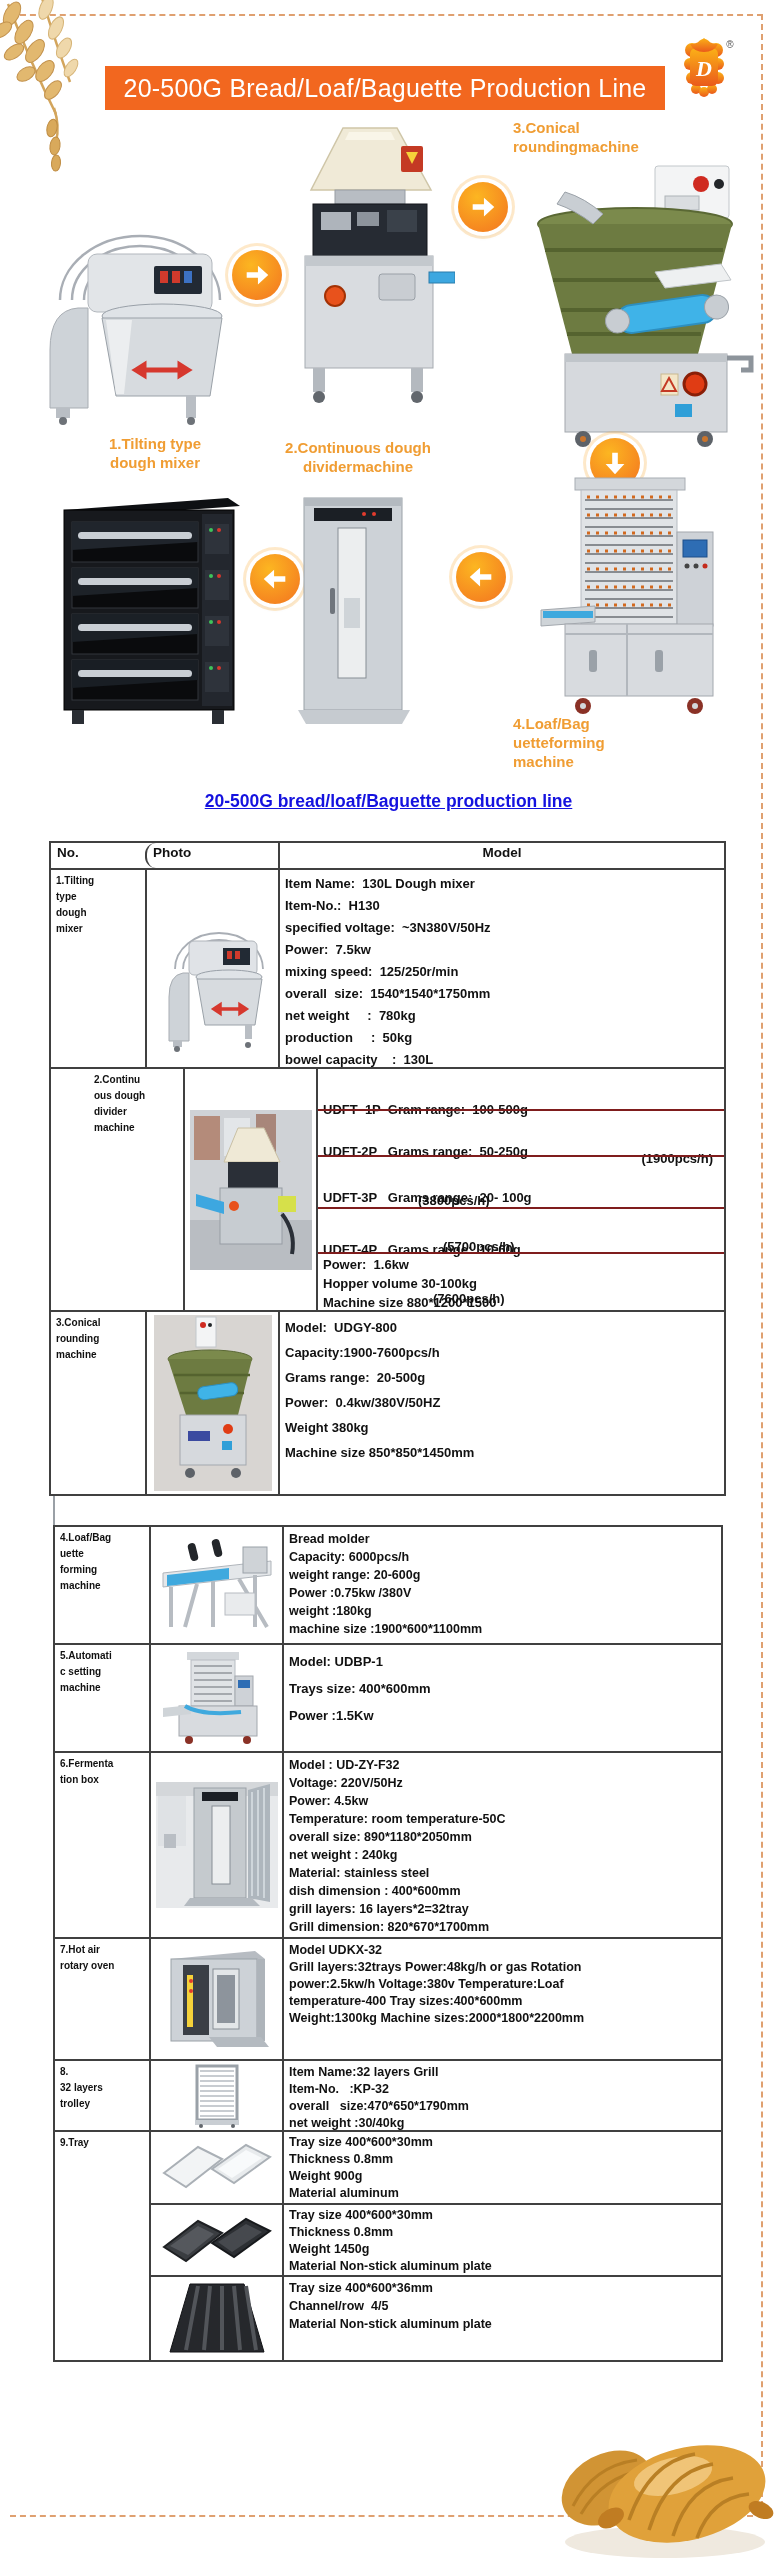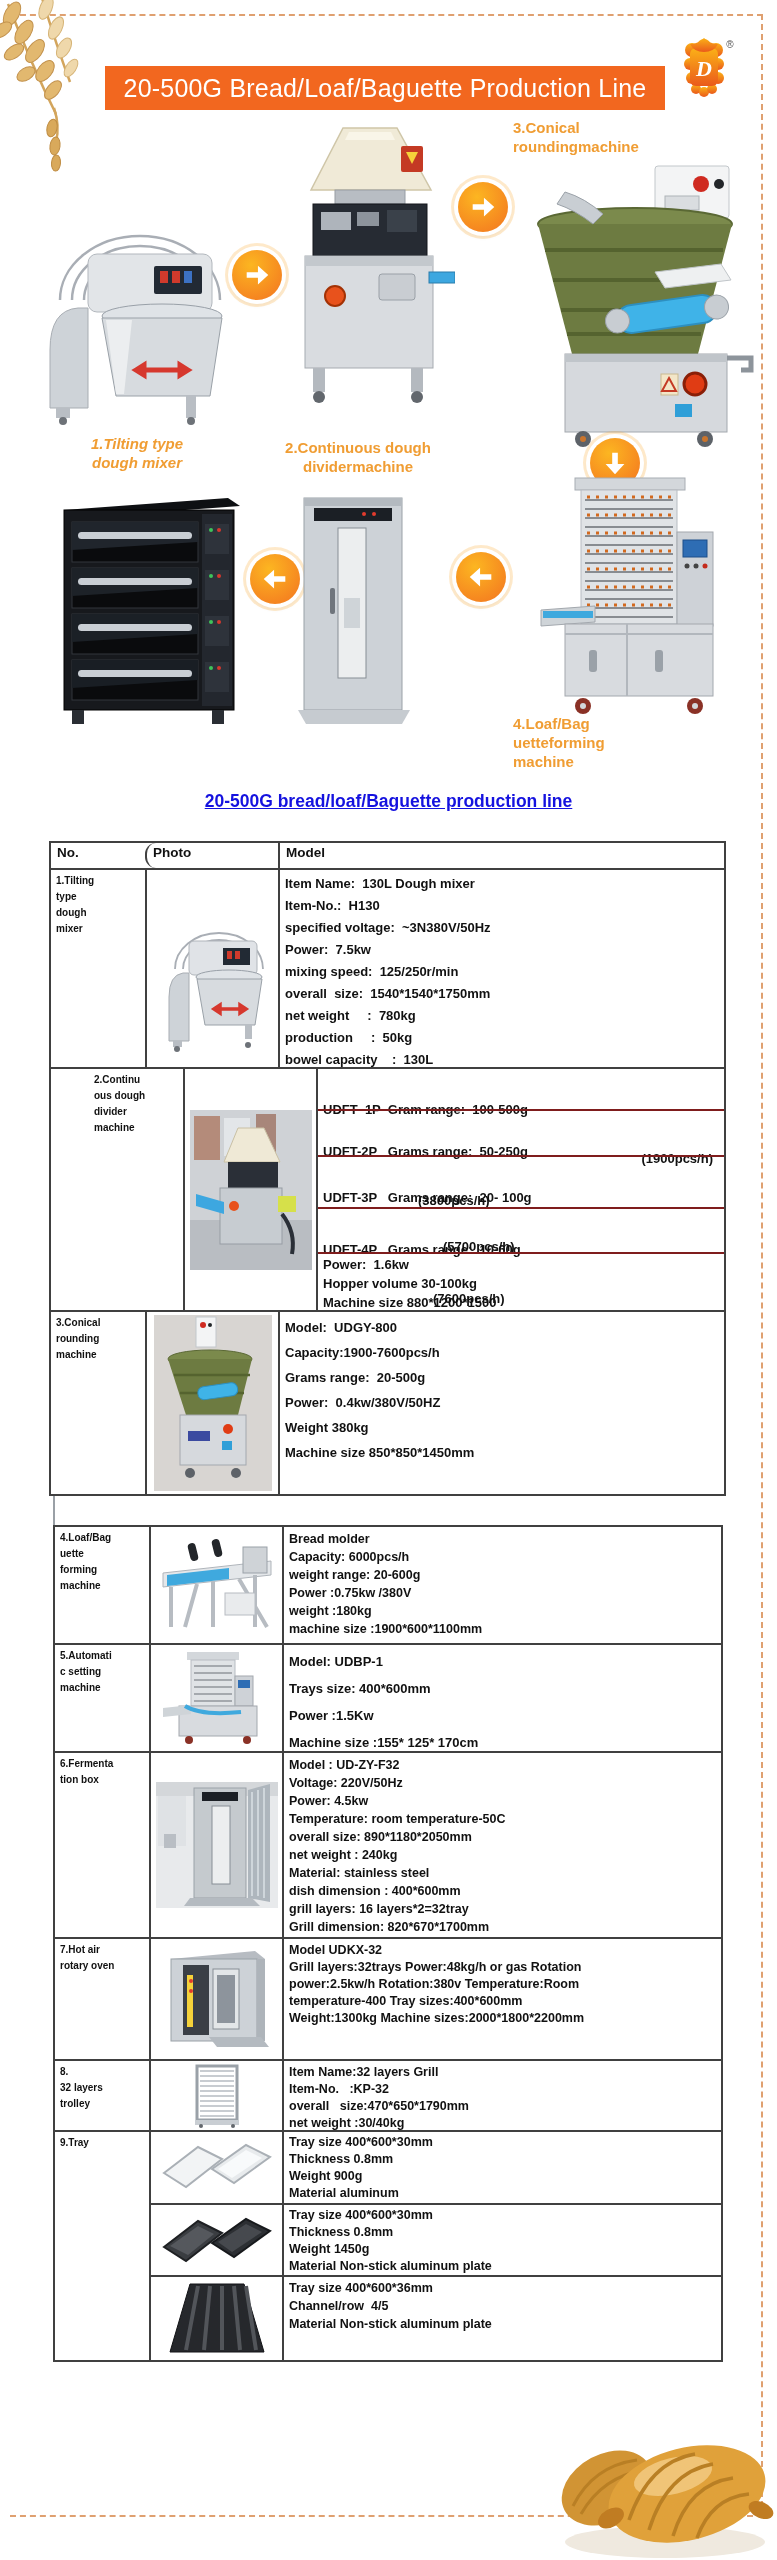--- a/index.html
+++ b/index.html
@@ -208,21 +208,21 @@
       <polygon points="164,226 171,239 157,239" fill="none" stroke="#c43a24" stroke-width="2"></polygon>
       <rect x="170" y="252" width="17" height="13" fill="#2f9fd8"></rect>
       <path d="M222 206 h24 v12 h-10" fill="none" stroke="#8d949b" stroke-width="5"></path>
       <circle cx="78" cy="287" r="8" fill="#5d6268"></circle>
         <circle cx="200" cy="287" r="8" fill="#5d6268"></circle>
       <circle cx="78" cy="287" r="3" fill="#c9742c"></circle>
         <circle cx="200" cy="287" r="3" fill="#c9742c"></circle>
     </svg>
   </div>
 
-  <div class="abs flow-label center" style="left:62px;top:434px;width:150px;font-style:italic;">
+  <div class="abs flow-label center" style="left:80px;top:434px;width:150px;">
       <div>1.Tilting type</div>
       <div>dough mixer</div>
     </div>
 
   <div class="abs flow-label center" style="left:268px;top:438px;width:180px;">
       <div>2.Continuous dough</div>
       <div>dividermachine</div>
     </div>
 
   <div class="abs arrow-btn" style="left:590px;top:438px;">
@@ -331,21 +331,21 @@
 
   <div class="abs heading">20-500G bread/loaf/Baguette production line</div>
 
   <div class="abs stray-line"></div>
 
   <div class="tbl" style="left:49px;top:841px;width:677px;">
 
     <div class="tr first" style="height:25px;">
       <div class="td first no-col hdr">No.</div>
       <div class="td hdr" style="width:133px;box-sizing:border-box;border-radius:11px;">Photo</div>
-      <div class="td hdr" style="flex:1;">Model</div>
+      <div class="td hdr" style="flex:1;text-align:center;">Model</div>
     </div>
 
     <div class="tr" style="height:199px;">
       <div class="td first no-col">
           <div>1.Tilting</div>
           <div>type</div>
           <div>dough</div>
           <div>mixer</div>
         </div>
       <div class="td photo-col">
@@ -510,21 +510,20 @@
           <polygon points="2,58 30,55 30,64 2,67" fill="#cfd4d8"></polygon>
           <path d="M24 56 q16 10 56 6" stroke="#3fa9de" stroke-width="4" fill="none"></path>
           <circle cx="28" cy="90" r="4" fill="#8a3126"></circle>
             <circle cx="86" cy="90" r="4" fill="#8a3126"></circle>
         </svg>
       </div>
       <div class="td model-col lh27">
           <div>Model: UDBP-1</div>
           <div>Trays size: 400*600mm</div>
           <div>Power :1.5Kw</div>
-          <div>Machine size :155* 125* 170cm</div>
         </div>
     </div>
 
     <div class="tr" style="height:186px;">
       <div class="td first no-col">
           <div>6.Fermenta</div>
           <div>tion box</div>
         </div>
       <div class="td photo-col">
         <svg width="122" height="126" viewBox="0 0 122 126">
@@ -569,21 +568,21 @@
           <rect x="56" y="30" width="18" height="48" fill="#8d949c"></rect>
           <rect x="26" y="30" width="6" height="52" fill="#f5d23a"></rect>
           <circle cx="30" cy="36" r="2" fill="#e23b2e"></circle>
             <circle cx="30" cy="46" r="2" fill="#e23b2e"></circle>
           <polygon points="48,92 100,92 108,102 56,102" fill="#b4bac0"></polygon>
         </svg>
       </div>
       <div class="td model-col lh17">
           <div>Model UDKX-32</div>
           <div>Grill layers:32trays Power:48kg/h or gas Rotation</div>
-          <div>power:2.5kw/h Rotation:380v Temperature:Room</div>
+          <div>power:2.5kw/h Voltage:380v Temperature:Loaf</div>
           <div>temperature-400 Tray sizes:400*600mm</div>
           <div>Weight:1300kg Machine sizes:2000*1800*2200mm</div>
         </div>
     </div>
 
     <div class="tr" style="height:71px;">
       <div class="td first no-col">
           <div>8.</div>
           <div>32 layers</div>
           <div>trolley</div>

